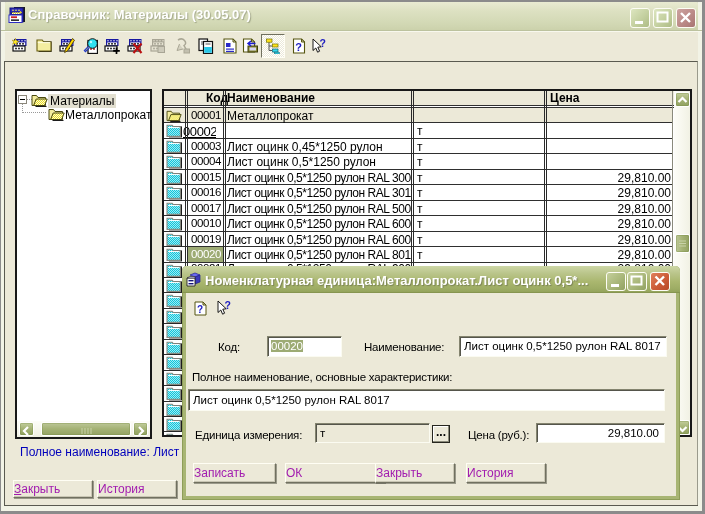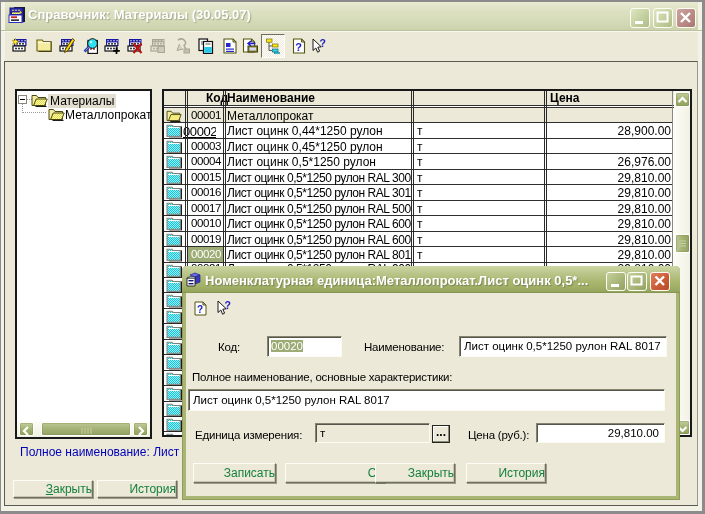--- a/index.html
+++ b/index.html
@@ -14,21 +14,21 @@
 .tbtxt{left:28px;top:7px;font-size:13px;font-weight:bold;color:#fff;white-space:nowrap;
  text-shadow:1px 1px 1px rgba(100,104,80,.45);}
 .wbtn{top:8px;width:20px;height:20px;border-radius:3px;border:1px solid #fdfdf5;
  box-sizing:border-box;}
 .wbtn svg{position:absolute;left:0;top:0;}
 .bmin,.bmax{background:linear-gradient(135deg,#dde6c0 0%,#c4d0a0 55%,#aebc85 100%);}
 .bcls{background:linear-gradient(135deg,#cca3a0 0%,#bb8a87 55%,#a87572 100%);}
 
 .btn{background:#ece9d8;border:1px solid;border-color:#fffef4 #70705f #70705f #fffef4;
  box-shadow:1px 1px 0 rgba(88,88,74,.55), inset -1px -1px 0 #c9c6b4;
- box-sizing:border-box;font-size:12px;color:#15803d;text-align:right;}
+ box-sizing:border-box;font-size:12px;color:#a21caf;text-align:left;}
 
 .edit{background:#fff;border:1px solid;border-color:#84846f #fbfbf1 #fbfbf1 #84846f;
  box-shadow:inset 1px 1px 0 #55554b;box-sizing:border-box;font-size:11.5px;color:#000;
  white-space:nowrap;overflow:hidden;}
 .lbl{font-size:11.5px;letter-spacing:-0.2px;color:#000;white-space:nowrap;}
 .cell{position:absolute;overflow:hidden;white-space:nowrap;font-size:12px;color:#000;}
 .vline{position:absolute;width:1px;background:#2a2a2a;}
 .hline{position:absolute;height:1px;background:#2f2f2f;}
 .xpbtn{position:absolute;border-radius:2px;border:1px solid #fff;box-sizing:border-box;
  background:linear-gradient(180deg,#c2cd9c 0%,#a7b577 45%,#8fa05e 100%);
@@ -286,44 +286,41 @@
 <div class="abs cell" style="left:27px;top:18px;width:33px;font-size:11.5px;letter-spacing:-0.4px;">00001</div>
 <div class="abs cell" style="left:63px;top:18px;width:184px;">Металлопрокат</div>
 <div class="abs" style="left:0px;top:32px;width:508px;height:15px;background:#fff;"></div>
 <div class="hline" style="left:0px;top:47px;width:508px;"></div>
 <svg class="abs" style="left:2px;top:33px" width="17" height="14" viewBox="0 0 17 14">
 <rect x="3" y="2.4" width="13" height="11" fill="#1c1c1c"></rect>
 <path d="M1 1.2 h5.2 l1.4 1.8 h6.8 v9.4 H1 z" fill="url(#chkC)" stroke="#8a8a80" stroke-width="1.1"></path>
 <path d="M2 3.5 h11.6" stroke="#f2feff" stroke-width="1"></path>
 </svg>
 <div class="abs cell" style="left:19px;top:33px;width:33px;font-size:13px;letter-spacing:-0.4px;text-decoration:underline;">00002</div>
-<div class="abs cell" style="left:63px;top:33px;width:184px;">Лист оцинк 0,44*1250 рулон</div>
 <div class="abs cell" style="left:253px;top:33px;width:120px;">т</div>
-<div class="abs cell" style="left:383px;top:33px;width:124px;text-align:right;">28,900.00</div>
 <div class="abs" style="left:0px;top:48px;width:508px;height:14px;background:#fff;"></div>
 <div class="hline" style="left:0px;top:62px;width:508px;"></div>
 <svg class="abs" style="left:2px;top:49px" width="17" height="14" viewBox="0 0 17 14">
 <rect x="3" y="2.4" width="13" height="11" fill="#1c1c1c"></rect>
 <path d="M1 1.2 h5.2 l1.4 1.8 h6.8 v9.4 H1 z" fill="url(#chkC)" stroke="#8a8a80" stroke-width="1.1"></path>
 <path d="M2 3.5 h11.6" stroke="#f2feff" stroke-width="1"></path>
 </svg>
 <div class="abs cell" style="left:27px;top:49px;width:33px;font-size:11.5px;letter-spacing:-0.4px;">00003</div>
 <div class="abs cell" style="left:63px;top:49px;width:184px;">Лист оцинк 0,45*1250 рулон</div>
 <div class="abs cell" style="left:253px;top:49px;width:120px;">т</div>
 <div class="abs" style="left:0px;top:63px;width:508px;height:15px;background:#fff;"></div>
 <div class="hline" style="left:0px;top:78px;width:508px;"></div>
 <svg class="abs" style="left:2px;top:64px" width="17" height="14" viewBox="0 0 17 14">
 <rect x="3" y="2.4" width="13" height="11" fill="#1c1c1c"></rect>
 <path d="M1 1.2 h5.2 l1.4 1.8 h6.8 v9.4 H1 z" fill="url(#chkC)" stroke="#8a8a80" stroke-width="1.1"></path>
 <path d="M2 3.5 h11.6" stroke="#f2feff" stroke-width="1"></path>
 </svg>
 <div class="abs cell" style="left:27px;top:64px;width:33px;font-size:11.5px;letter-spacing:-0.4px;">00004</div>
 <div class="abs cell" style="left:63px;top:64px;width:184px;">Лист оцинк 0,5*1250 рулон</div>
 <div class="abs cell" style="left:253px;top:64px;width:120px;">т</div>
-<div class="abs cell" style="left:383px;top:64px;width:124px;text-align:right;">26,976.00</div>
 <div class="abs" style="left:0px;top:79px;width:508px;height:14px;background:#fff;"></div>
 <div class="hline" style="left:0px;top:93px;width:508px;"></div>
 <svg class="abs" style="left:2px;top:80px" width="17" height="14" viewBox="0 0 17 14">
 <rect x="3" y="2.4" width="13" height="11" fill="#1c1c1c"></rect>
 <path d="M1 1.2 h5.2 l1.4 1.8 h6.8 v9.4 H1 z" fill="url(#chkC)" stroke="#8a8a80" stroke-width="1.1"></path>
 <path d="M2 3.5 h11.6" stroke="#f2feff" stroke-width="1"></path>
 </svg>
 <div class="abs cell" style="left:27px;top:80px;width:33px;font-size:11.5px;letter-spacing:-0.4px;">00015</div>
 <div class="abs cell" style="left:63px;top:80px;width:184px;letter-spacing:-0.45px;">Лист оцинк 0,5*1250 рулон RAL 3005</div>
 <div class="abs cell" style="left:253px;top:80px;width:120px;">т</div>

